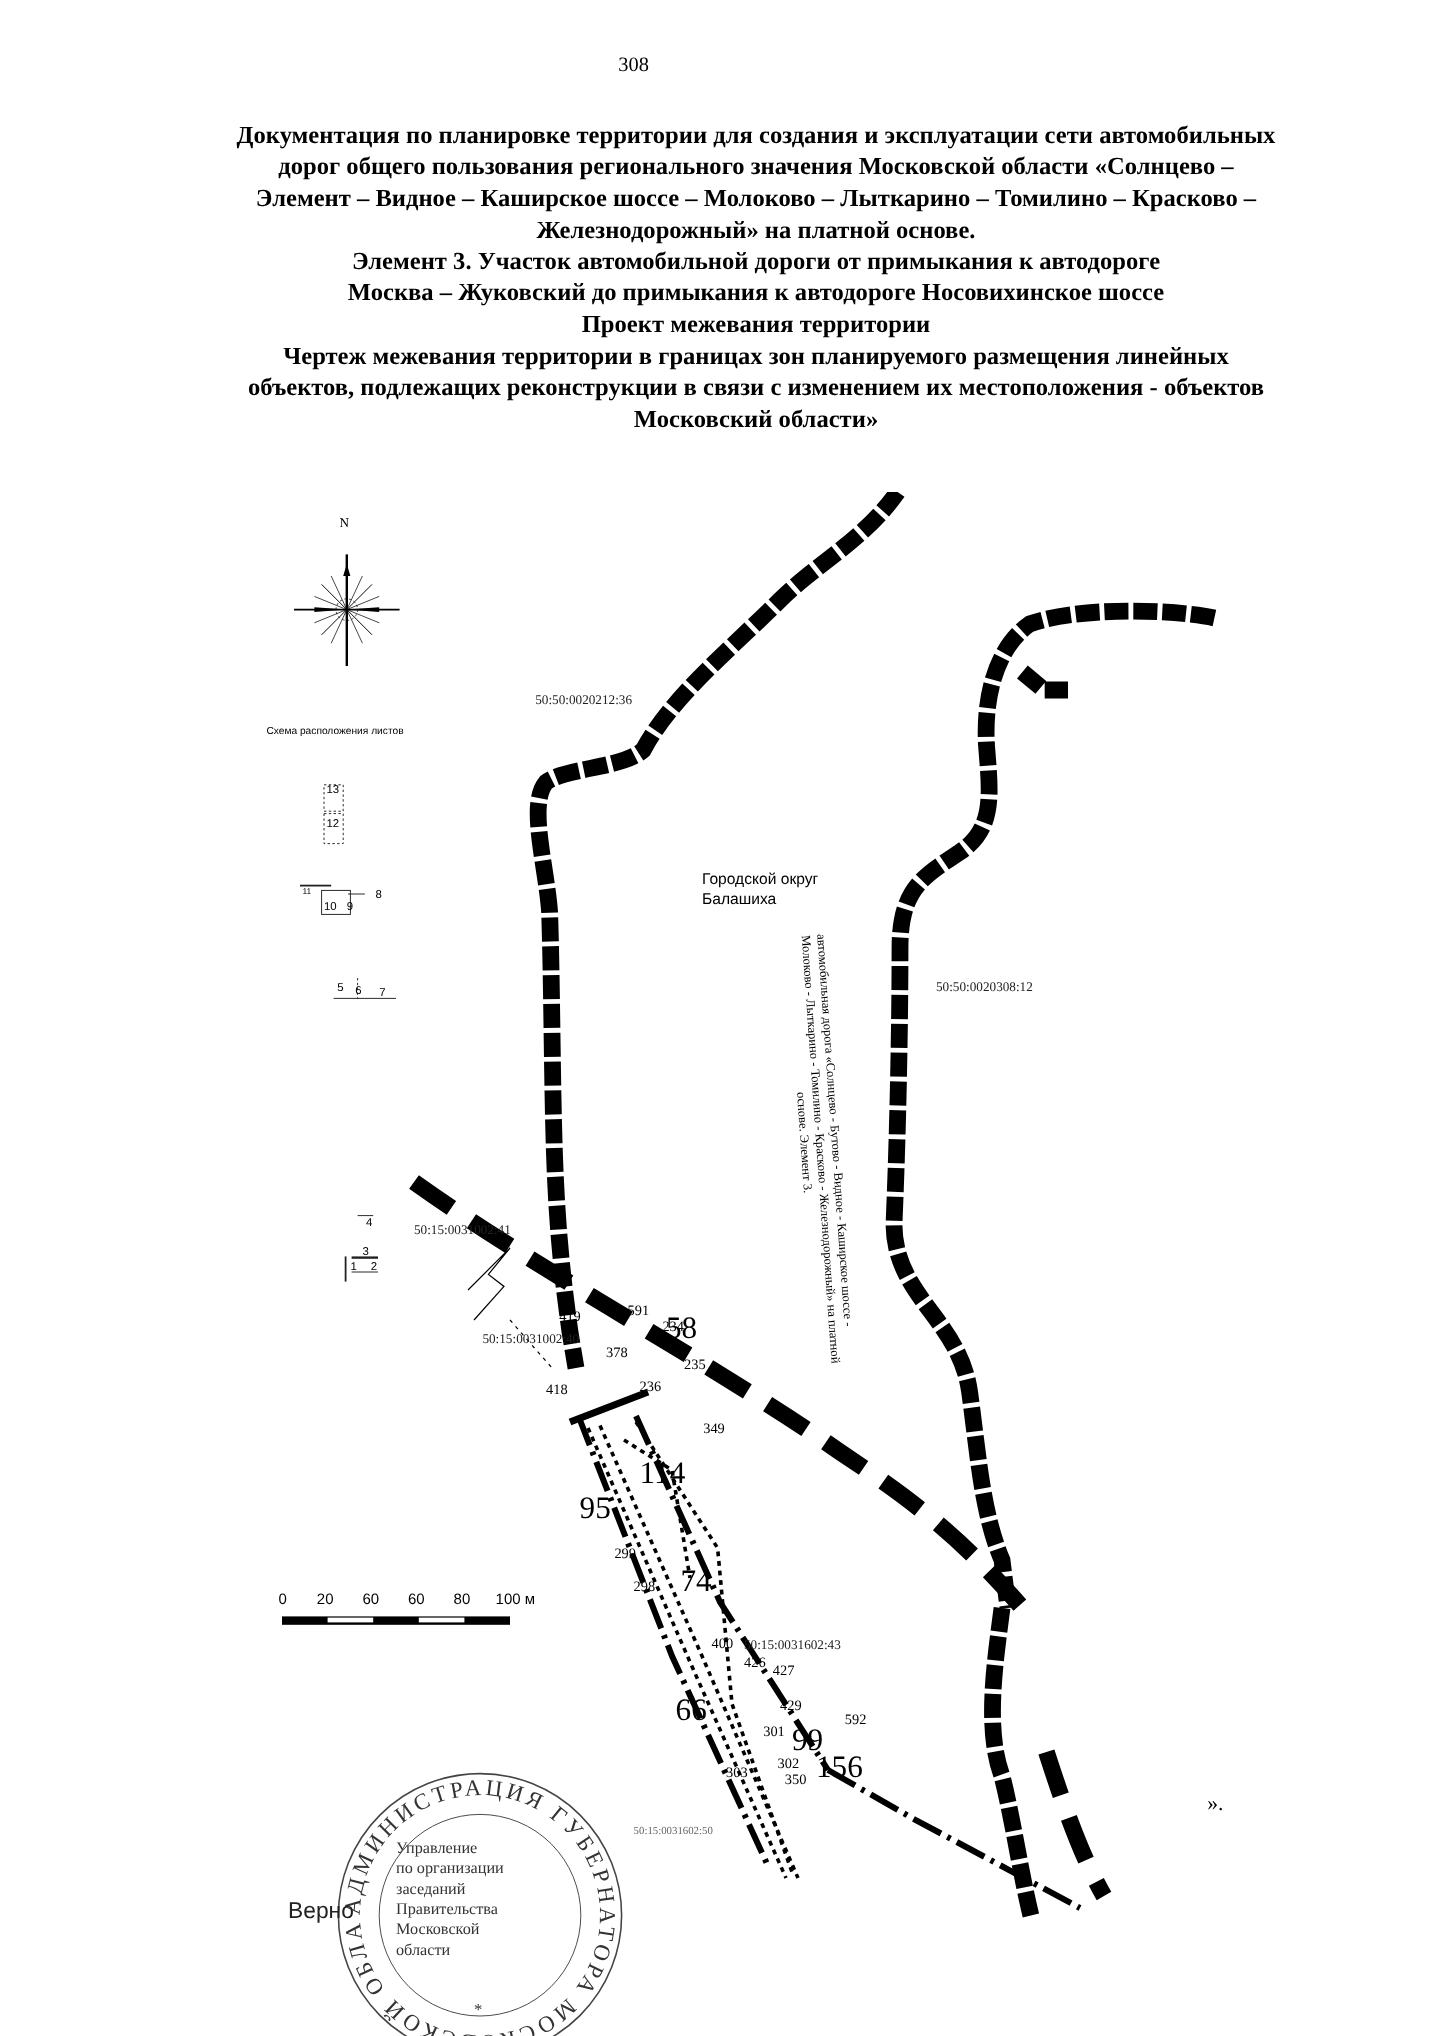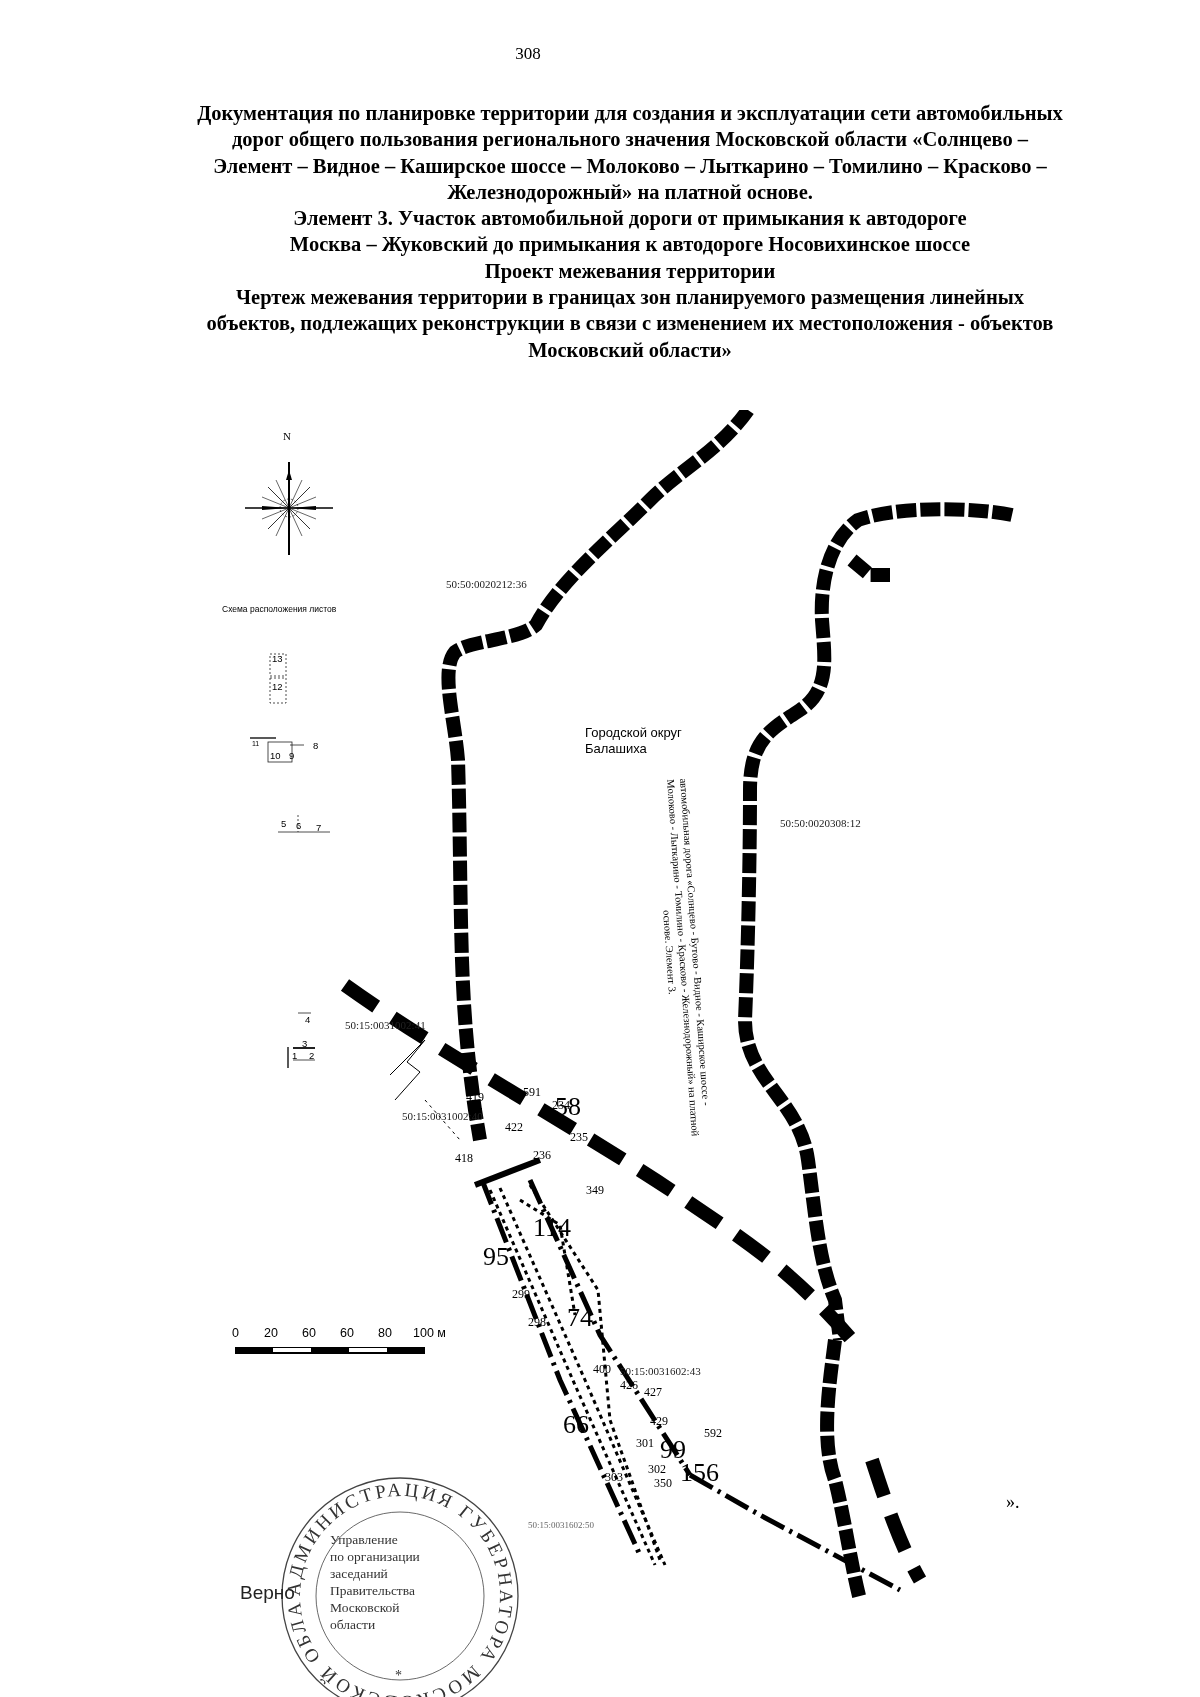--- a/index.html
+++ b/index.html
@@ -149,21 +149,21 @@
   <div class="road-note" style="left:690px; top:368px;">
     <div>автомобильная дорога «Солнцево - Бутово - Видное - Каширское шоссе -</div>
     <div>Молоково - Лыткарино - Томилино - Красково - Железнодорожный» на платной</div>
     <div style="padding-left:130px;">основе. Элемент 3.</div>
   </div>
 
   <div class="lbl pt" style="left:466px; top:680px;">419</div>
   <div class="lbl pt" style="left:523px; top:675px;">591</div>
   <div class="lbl pt" style="left:552px; top:688px;">234</div>
   <div class="lbl pt" style="left:455px; top:741px;text-align:right;">418</div>
-  <div class="lbl pt" style="left:505px; top:710px;">422</div>
+  <div class="lbl pt" style="left:505px; top:710px;">378</div>
   <div class="lbl pt" style="left:570px; top:720px;">235</div>
   <div class="lbl pt" style="left:533px; top:738px;">236</div>
   <div class="lbl pt" style="left:586px; top:773px;">349</div>
   <div class="lbl pt" style="left:512px; top:877px;">299</div>
   <div class="lbl pt" style="left:528px; top:905px;">298</div>
   <div class="lbl pt" style="left:593px; top:952px;">400</div>
   <div class="lbl pt" style="left:620px; top:968px;">426</div>
   <div class="lbl pt" style="left:644px; top:975px;">427</div>
   <div class="lbl pt" style="left:650px; top:1004px;">429</div>
   <div class="lbl pt" style="left:704px; top:1016px;">592</div>

